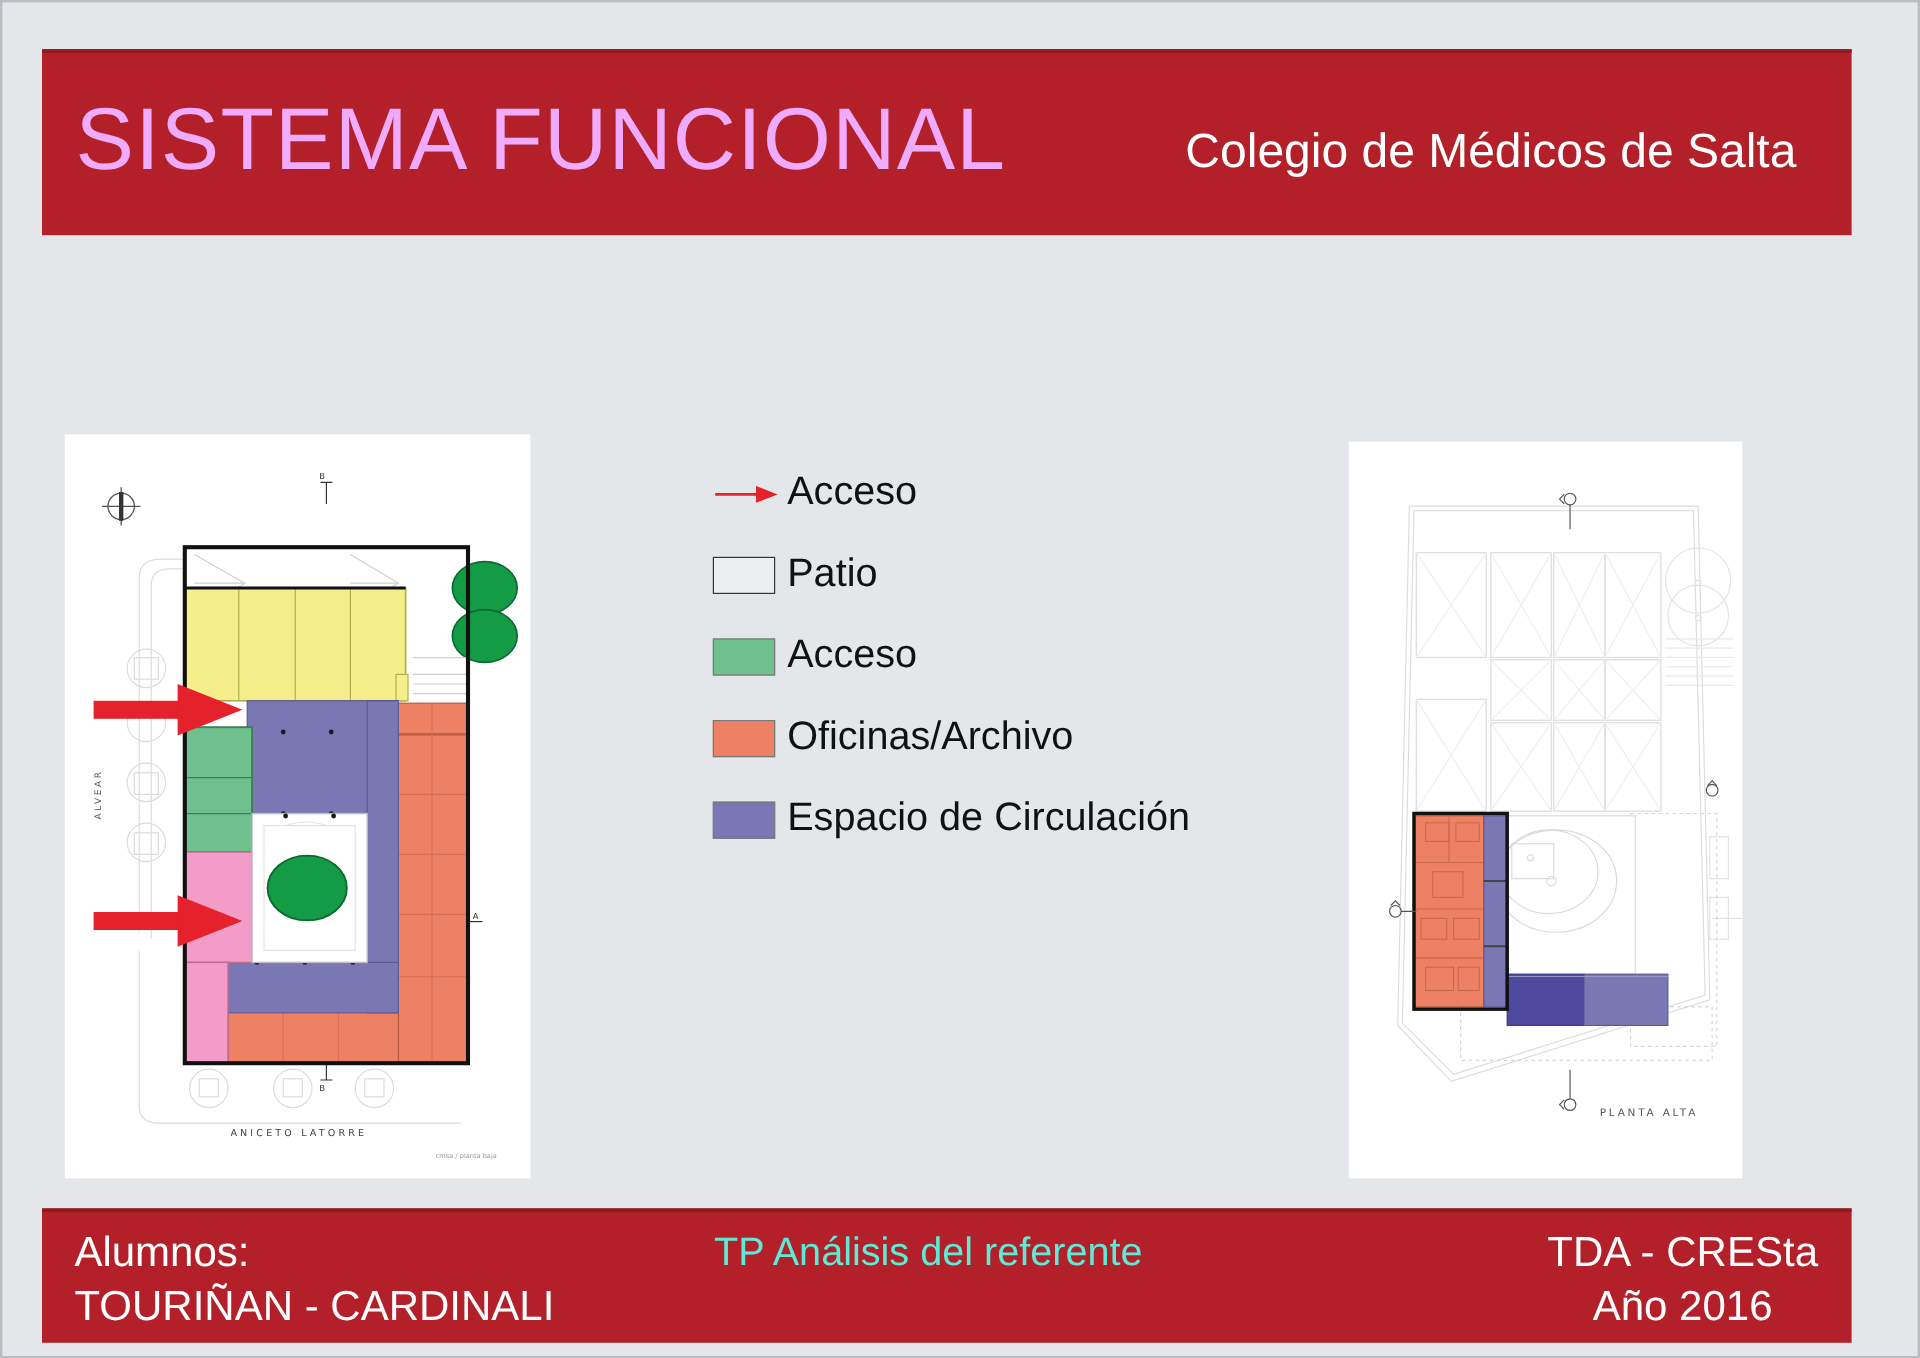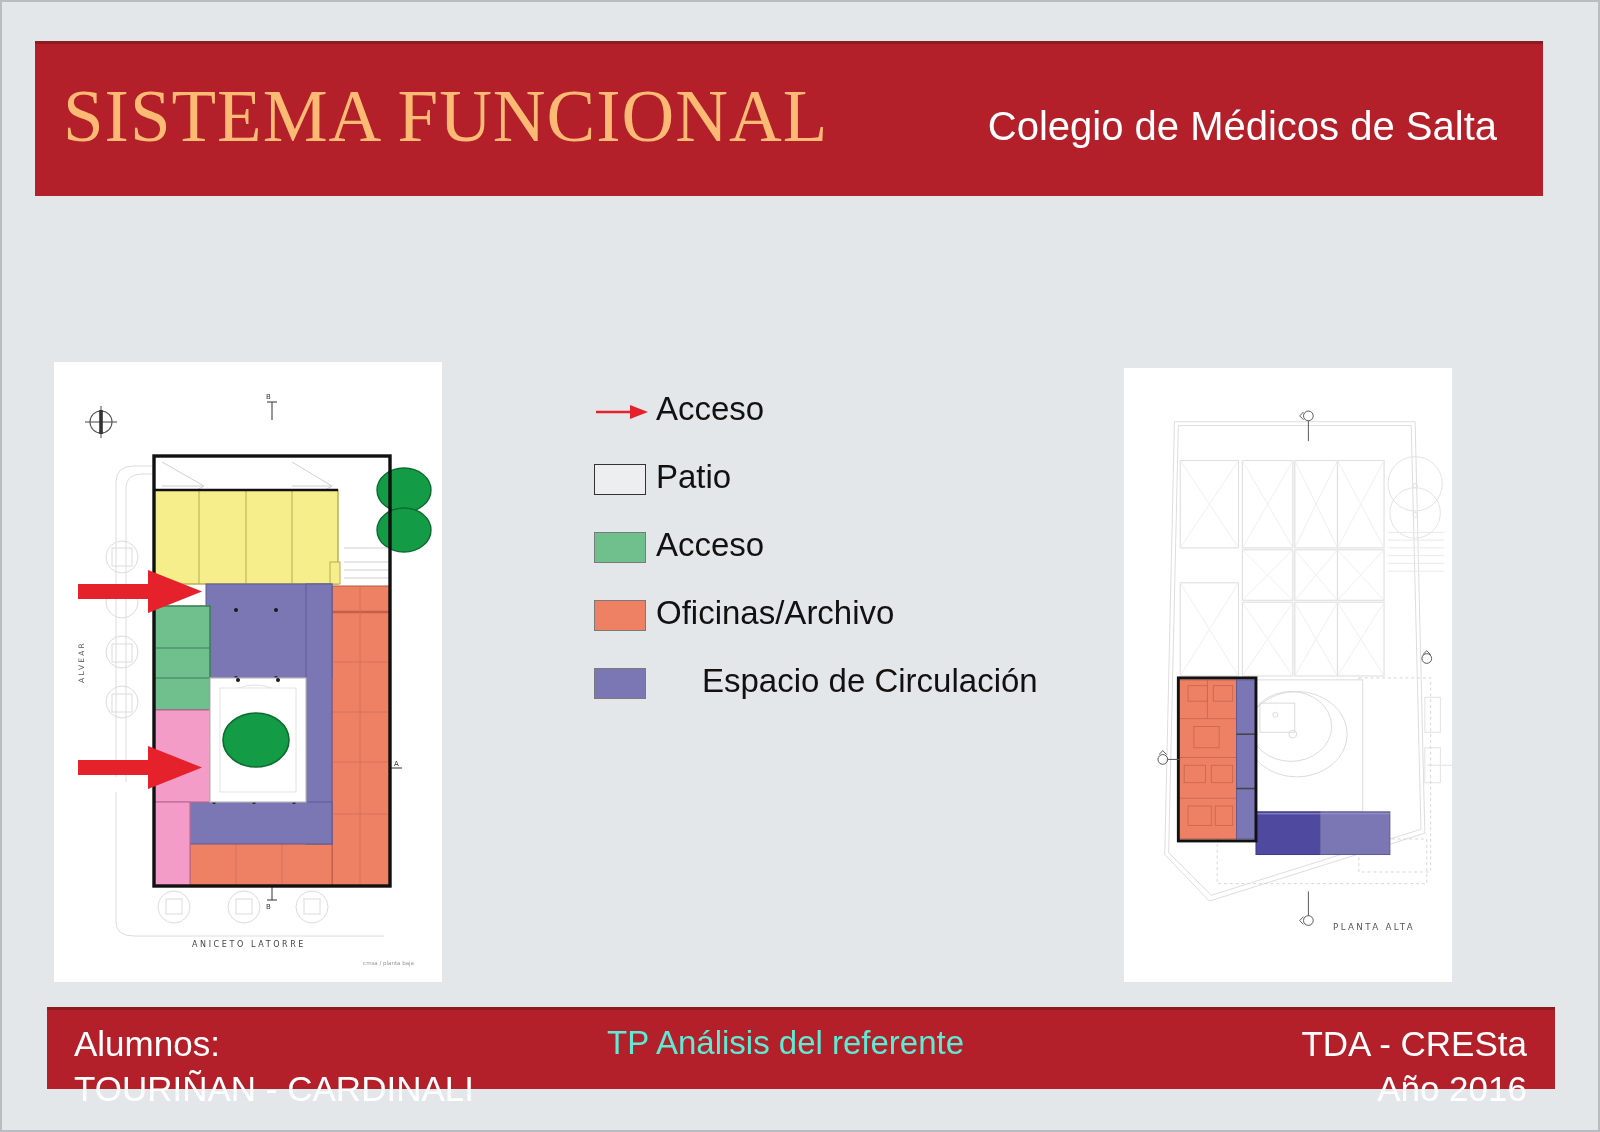--- a/index.html
+++ b/index.html
@@ -20,67 +20,66 @@
   
   .band{
     position:absolute;
     background:#b4202a;
     border-top:3px solid #8e1a22;
     box-sizing:border-box;
   }
   #header-band{left:33px;top:39px;width:1508px;height:155px;}
   #header-title{
     position:absolute;left:28px;top:36px;
-    color:#fdba74;
+    color:#f0abfc;
     font-size:73px;
     letter-spacing:1px;
     white-space:nowrap;
     line-height:1;
-    font-family:Liberation Serif, serif;
   }
   #header-subtitle{
     position:absolute;right:46px;top:62px;
     color:#ffffff;
     font-size:40px;
     white-space:nowrap;
     line-height:1;
   }
 
   
-  #footer-band{left:33px;top:1005px;width:1508px;height:82px;margin-left:12px;}
+  #footer-band{left:33px;top:1005px;width:1508px;height:112px;}
   #footer-left{
     position:absolute;left:27px;top:12px;
     color:#fff;font-size:35px;line-height:1.28;white-space:nowrap;
   }
   #footer-center{
     position:absolute;left:560px;top:12px;
     color:#5eead4;font-size:33px;line-height:1.28;white-space:nowrap;
   }
   #footer-right{
     position:absolute;right:28px;top:12px;
-    color:#fff;font-size:35px;line-height:1.28;text-align:right;white-space:nowrap;
+    color:#fff;font-size:35px;line-height:1.28;text-align:center;white-space:nowrap;
   }
 
   
   .plan-frame{
     position:absolute;background:#ffffff;overflow:hidden;
   }
   #plan-left{left:52px;top:360px;width:388px;height:620px;}
   #plan-right{left:1122px;top:366px;width:328px;height:614px;}
   .plan-frame svg{display:block;width:100%;height:100%;}
 
   
   #legend{
     position:absolute;left:592px;top:388px;width:470px;
   }
   .legend-row{
     display:flex;align-items:center;
     margin-bottom:30px;
   }
-  .legend-row:last-child{margin-bottom:12px;gap:46px;}
+  .legend-row:last-child{margin-bottom:12px;}
   .swatch-cell{
     width:62px;flex:0 0 62px;
     display:flex;align-items:center;justify-content:flex-start;
     padding-top:6px;
   }
   .swatch{
     width:52px;height:31px;
     border:1.5px solid #7a7a7a;
     box-sizing:border-box;
   }

